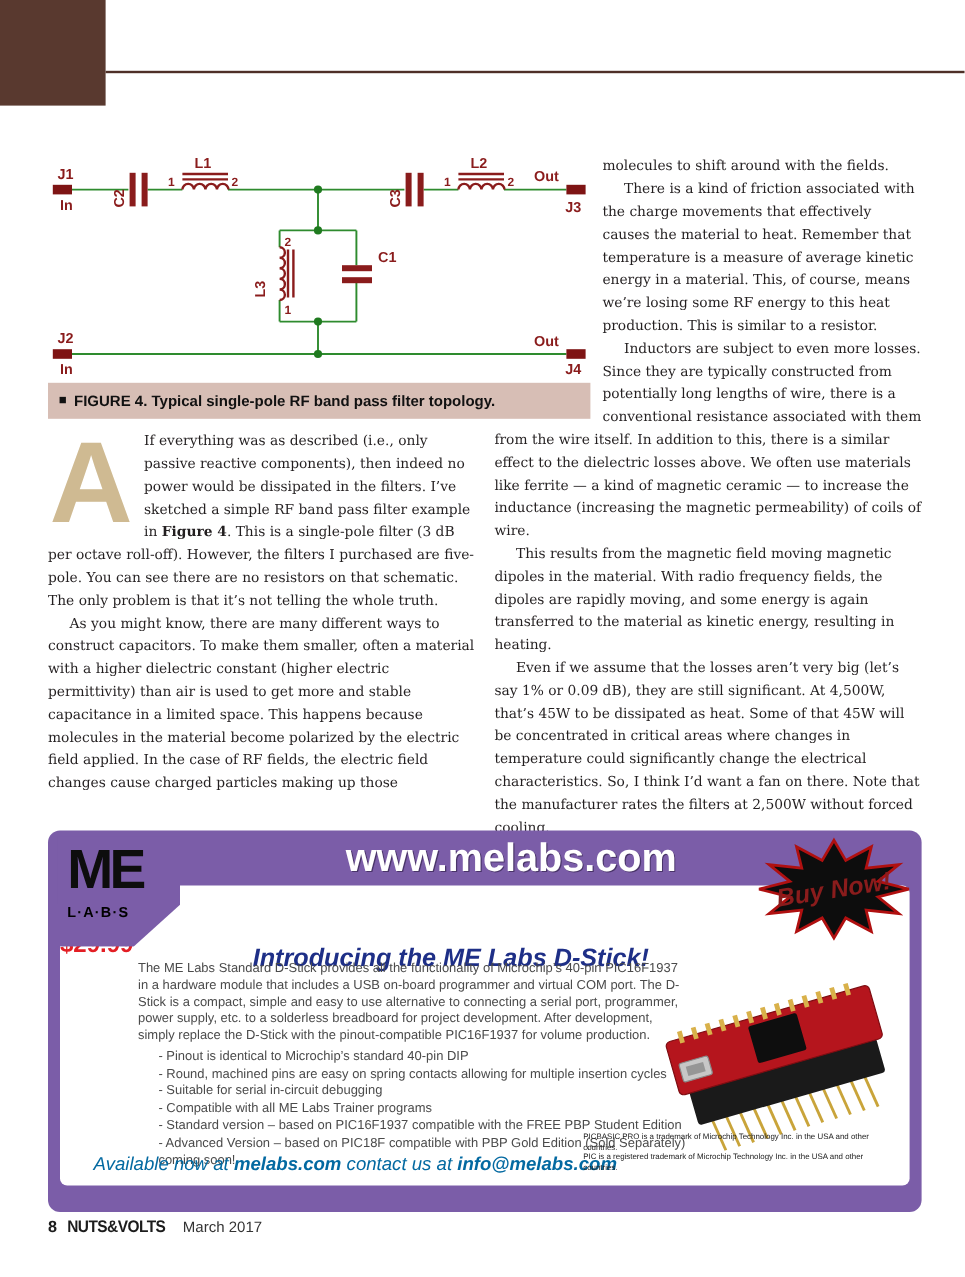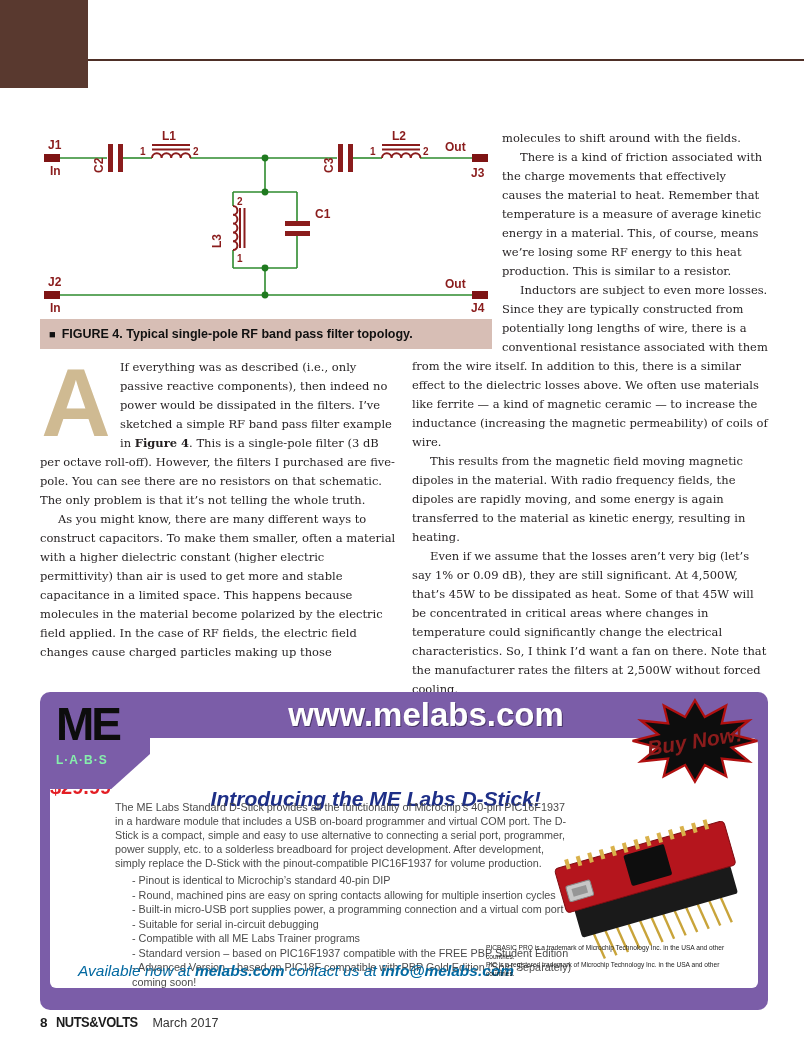--- a/index.html
+++ b/index.html
@@ -32,21 +32,21 @@
 
   
   .ad { position:absolute; left:40px; top:692px; width:728px; height:318px; background:#7b5da8; border-radius:10px; }
   .ad-url { position:absolute; top:4px; left:0; width:100%; text-align:center; color:#ffffff;
             font-family:"Liberation Sans", sans-serif; font-weight:bold; font-size:33px; text-shadow:1px 1px 0 #4a3569;padding-left:44px; }
   .ad-white { position:absolute; left:10px; top:46px; right:10px; bottom:22px; background:#ffffff; border-radius:6px; }
   .ad-logo { position:absolute; left:8px; top:5px; width:102px; height:92px; background:#7b5da8; z-index:3;
              clip-path:polygon(0 0,100% 0,100% 62%,62% 100%,0 100%); padding:4px 0 0 8px; }
   .logo-me { font-family:"Liberation Sans", sans-serif; font-weight:900; font-size:46px; line-height:46px;
              letter-spacing:-3px; color:#0d0d0d; }
-  .logo-labs { font-family:"Liberation Sans", sans-serif; font-weight:bold; font-size:12px; color:#86efac; letter-spacing:1px; margin-top:6px;}
+  .logo-labs { font-family:"Liberation Sans", sans-serif; font-weight:bold; font-size:12px; color:#000000; letter-spacing:1px; margin-top:6px;}
   .ad-headline { position:absolute; top:8px; left:0; width:92%; text-align:center; color:#1e2f87;
                  font-family:"Liberation Sans", sans-serif; font-weight:bold; font-style:italic; font-size:21px;margin-top:41px; }
   .ad-price { position:absolute; top:38px; left:0; width:92%; text-align:left; color:#e31e24;
               font-family:Liberation Sans, sans-serif; font-weight:bold; font-size:20px; }
   .buy-badge { position:absolute; right:6px; top:2px; width:132px; height:96px; z-index:4; }
   .ad-body { position:absolute; left:65px; top:62px; width:452px; font-family:"Liberation Sans", sans-serif;
              font-size:10.8px; line-height:14px; color:#4b4b4b; }
   .ad-bullets { position:absolute; left:82px; top:135px; width:452px; font-family:"Liberation Sans", sans-serif;
                 font-size:10.8px; line-height:14.5px; color:#4b4b4b; }
   .product { position:absolute; right:2px; top:58px; width:232px; height:178px; }
@@ -173,21 +173,20 @@
 
   <div class="ad">
     <div class="ad-url">www.melabs.com</div>
     <div class="ad-white">
       <div class="ad-headline">Introducing the ME Labs D-Stick!</div>
       <div class="ad-price">$29.99</div>
       <div class="ad-body">The ME Labs Standard D-Stick provides all the functionality of Microchip’s 40-pin PIC16F1937 in a hardware module that includes a USB on-board programmer and virtual COM port.  The D-Stick is a compact, simple and easy to use alternative to connecting a serial port, programmer, power supply, etc. to a solderless breadboard for project development.  After development, simply replace the D-Stick with the pinout-compatible PIC16F1937 for volume production.</div>
       <div class="ad-bullets">
         <div>- Pinout is identical to Microchip’s standard 40-pin DIP</div>
         <div>- Round, machined pins are easy on spring contacts allowing for multiple insertion cycles</div>
-        <div>- Built-in micro-USB port supplies power, a programming connection and a virtual com port</div>
         <div>- Suitable for serial in-circuit debugging</div>
         <div>- Compatible with all ME Labs Trainer programs</div>
         <div>- Standard version – based on PIC16F1937 compatible with the FREE PBP Student Edition</div>
         <div>- Advanced Version – based on PIC18F compatible with PBP Gold Edition (Sold Separately) coming soon!</div>
       </div>
 
       <svg class="product" viewBox="0 0 232 178">
         <g transform="rotate(-16 116 89)">
           <g stroke="#c9a43a" stroke-width="2.4">
             <line x1="58" y1="122" x2="62" y2="150"></line>

